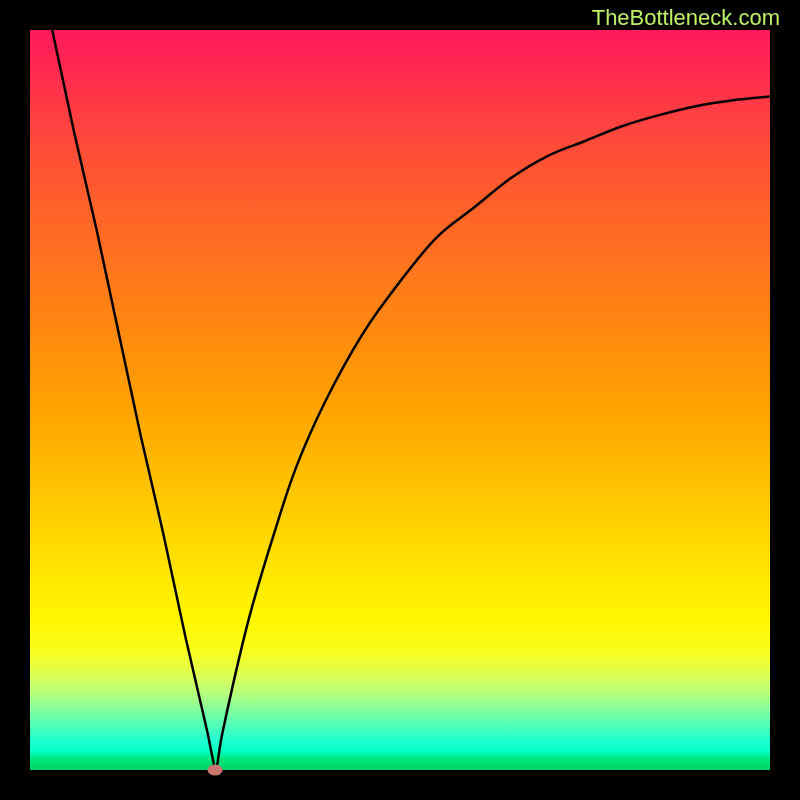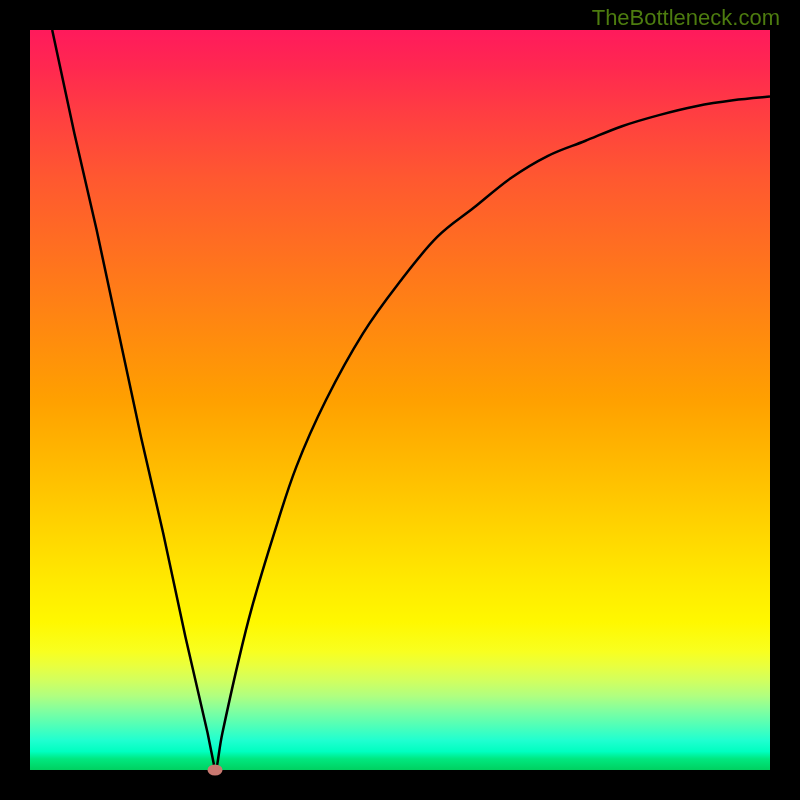--- a/index.html
+++ b/index.html
@@ -11,21 +11,21 @@
       width: 800px;
       height: 800px;
       background: #000;
       position: relative;
       font-family: Arial, sans-serif;
     }
     .watermark {
       position: absolute;
       top: 5px;
       right: 20px;
-      color: #4d7c0f;
+      color: #bef264;
       font-size: 22px;
       font-weight: normal;
       z-index: 10;
     }
     .plot-area {
       position: absolute;
       top: 30px;
       left: 30px;
       width: 740px;
       height: 740px;

